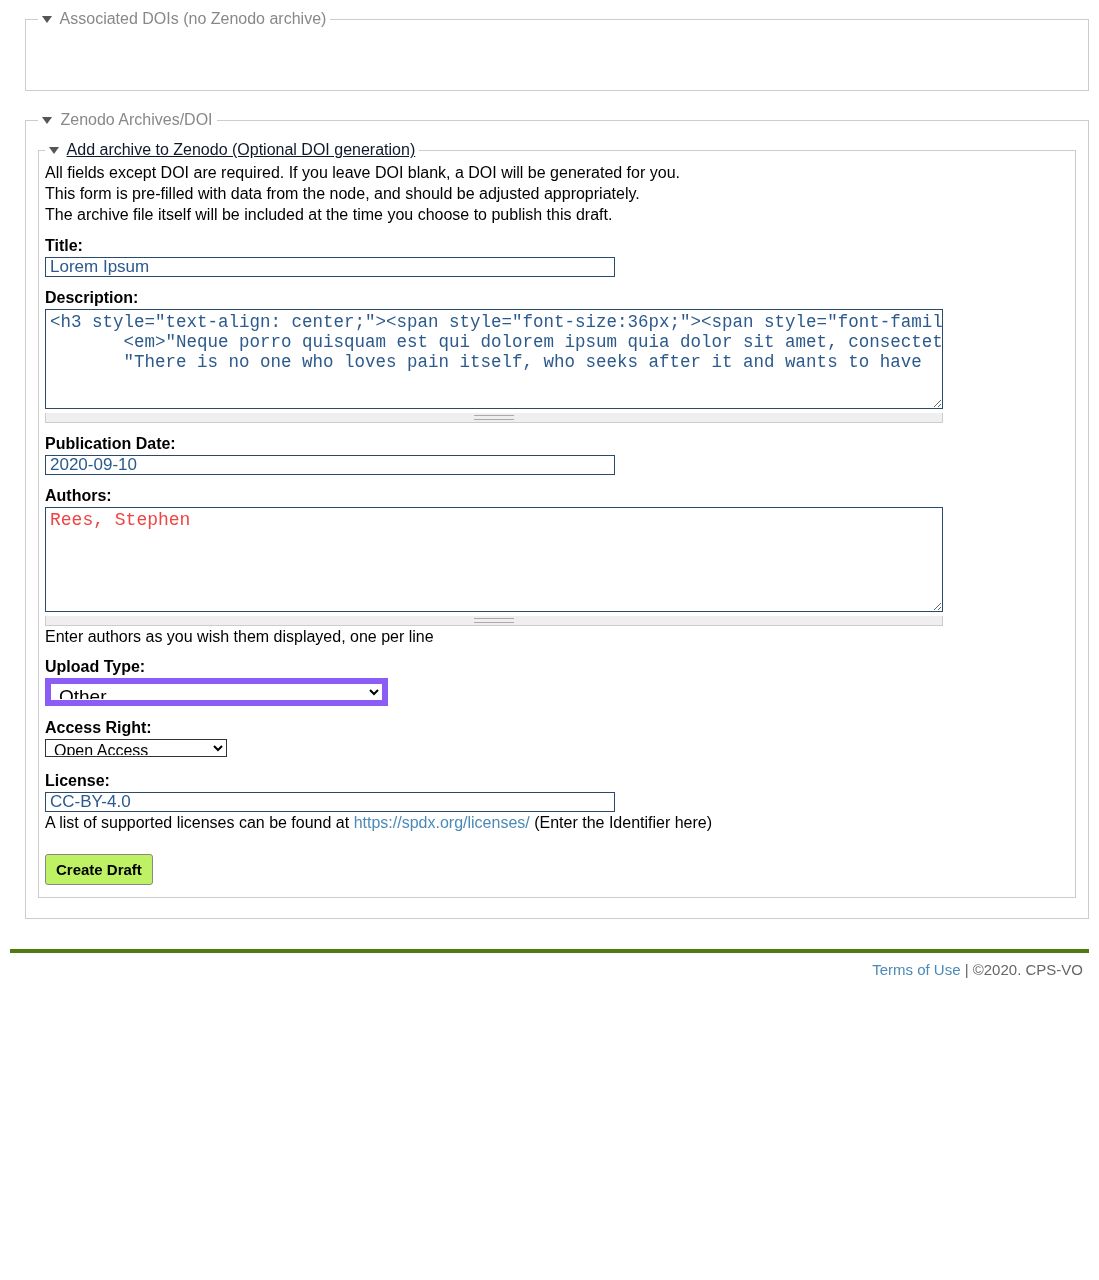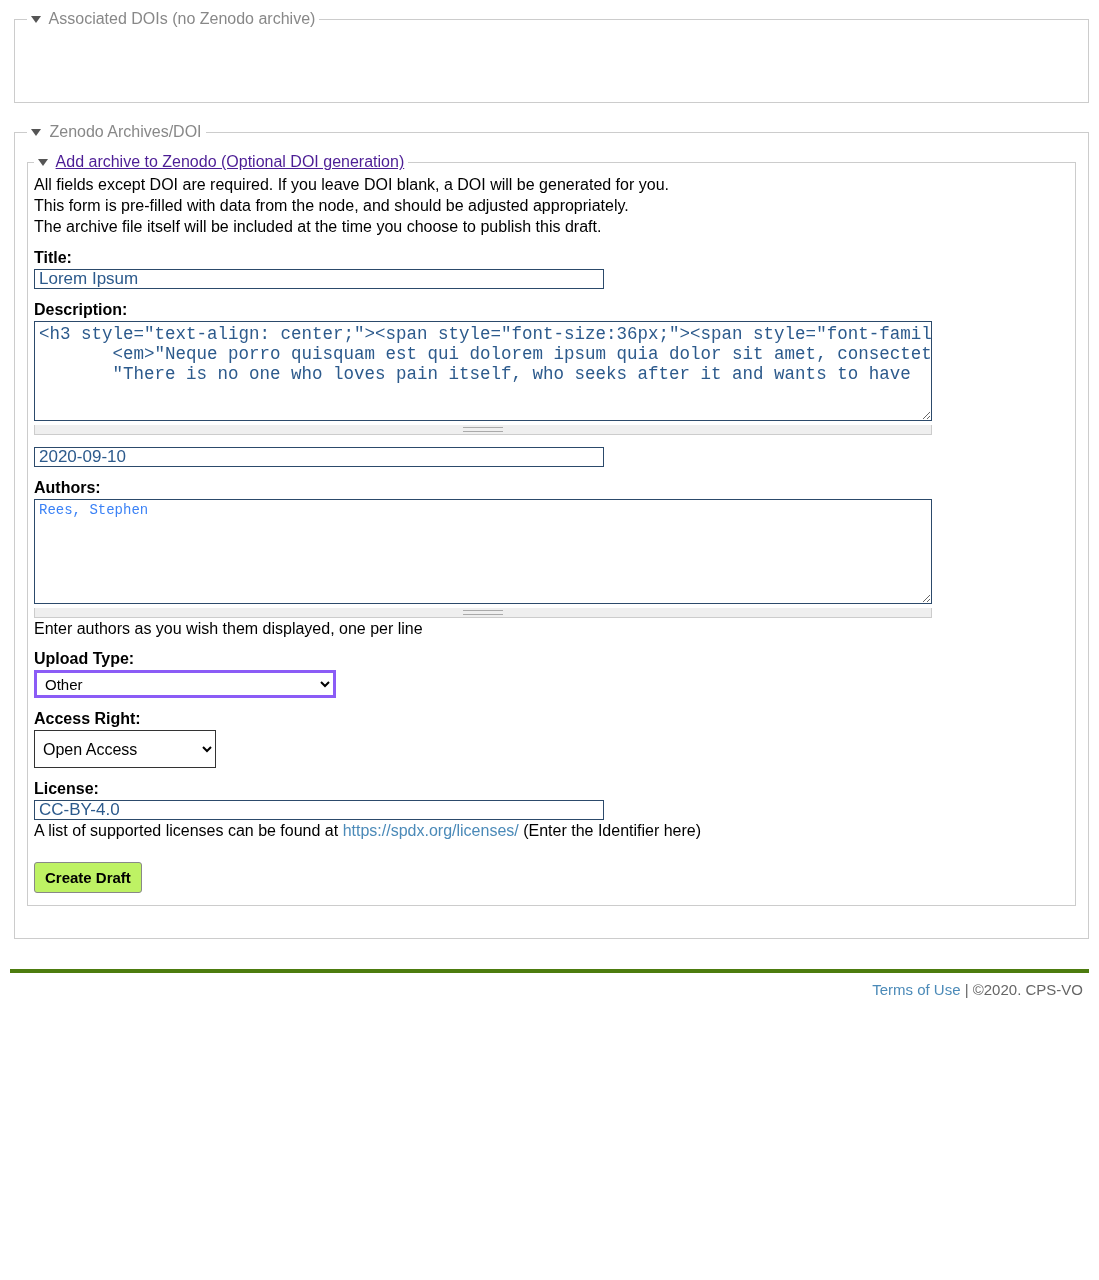--- a/index.html
+++ b/index.html
@@ -7,39 +7,39 @@
     margin: 0;
     padding: 10px;
     font-family: Arial, Helvetica, sans-serif;
     font-size: 16px;
     background: #fff;
     color: #000;
     width: 1099px;
   }
   fieldset.outer {
     border: 1px solid #ccc;
-    margin: 0 0 20px 4px;
-    padding: 12px 12px 32px 12px;
+    margin: 0 0 20px 15px;
+    padding: 12px 12px 20px 12px;
     position: relative;
   }
   fieldset.inner {
     border: 1px solid #ccc;
     margin: 0 0 0 0;
     padding: 4px 6px 12px 6px;
   }
   legend {
     padding: 0 4px;
     font-size: 16px;
     color: #888;
   }
   legend.collapsed-sub {
     color: #888;
   }
   legend a.leg-link {
-    color: #4c1d95;
+    color: #0f172a;
     text-decoration: underline;
   }
   .caret {
     display: inline-block;
     width: 0; height: 0;
     vertical-align: middle;
     margin-right: 4px;
   }
   .caret-down {
     border-left: 5px solid transparent;
@@ -100,42 +100,42 @@
     height: 1px;
     border-top: 1px solid #aaa;
     border-bottom: 1px solid #aaa;
     display: block;
     height: 3px;
   }
   textarea.authors-area {
     width: 898px;
     height: 105px;
     border: 1px solid #2c4a6b;
-    color: #3b82f6;
+    color: #ef4444;
     font-family: "Courier New", monospace;
-    font-size: 14px;
+    font-size: 18px;
     padding: 2px 4px;
     resize: both;
     overflow: hidden;
   }
   .help-text {
     font-size: 16px;
     margin-top: 2px;
   }
   select.upload-select {
-    width: 302px;
+    width: 343px;
     height: 28px;
-    font-size: 15px;
-    border: 3px solid #8b5cf6;
+    font-size: 19px;
+    border: 6px solid #8b5cf6;
     background: #fff;
     padding: 1px 4px;
   }
   select.access-select {
     width: 182px;
-    height: 38px;
+    height: 18px;
     font-size: 16px;
     border: 1px solid #333;
     background: #fff;
     padding: 1px 4px;
   }
   a.link {
     color: #4b8ab8;
     text-decoration: none;
   }
   button.create-draft {
@@ -206,20 +206,21 @@
     <div class="field">
       <label class="field-label">Description:</label>
       <textarea class="desc-area" wrap="soft" style="">&lt;h3 style="text-align: center;"&gt;&lt;span style="font-size:36px;"&gt;&lt;span style="font-family:Verdana,Geneva,sans-serif;"&gt;&lt;strong&gt;Lorem Ipsum&lt;/strong&gt;&lt;/span&gt;&lt;/span&gt;&lt;br&gt;
        &lt;em&gt;"Neque porro quisquam est qui dolorem ipsum quia dolor sit amet, consectetur, adipisci velit..."&lt;/em&gt;&lt;br&gt;
        "There is no one who loves pain itself, who seeks after it and wants to have</textarea>
       <div class="resize-grip"></div>
     </div>
 
     
     <div class="field">
+      <label class="field-label">Publication Date:</label>
       <input type="text" class="short-text" value="2020-09-10" style="">
     </div>
 
     
     <div class="field">
       <label class="field-label">Authors:</label>
       <textarea class="authors-area" style="">Rees, Stephen</textarea>
       <div class="resize-grip"></div>
       <div class="help-text">Enter authors as you wish them displayed, one per line</div>
     </div>

